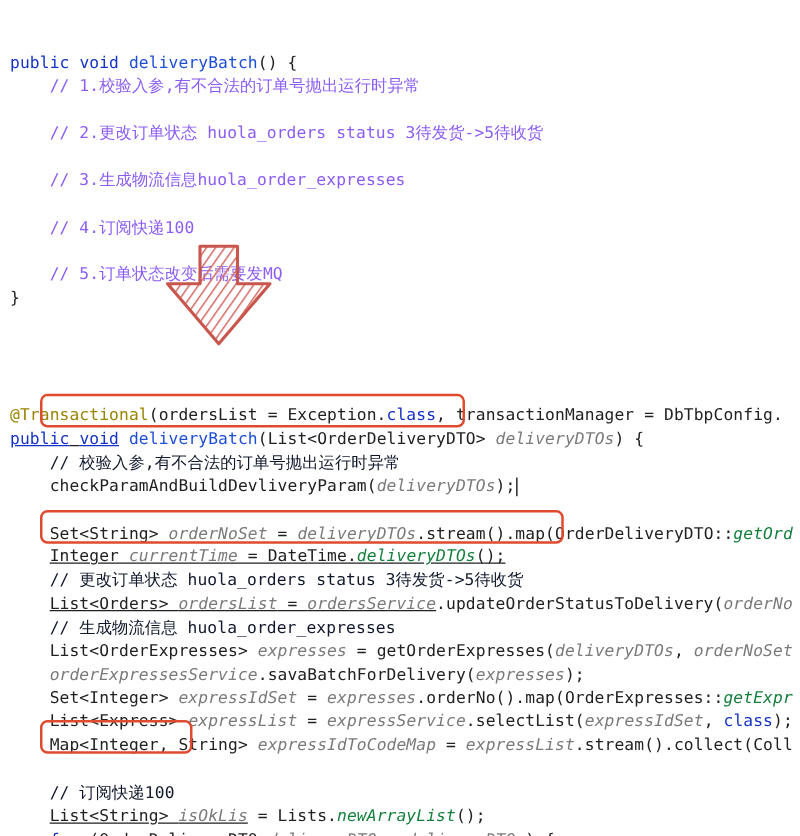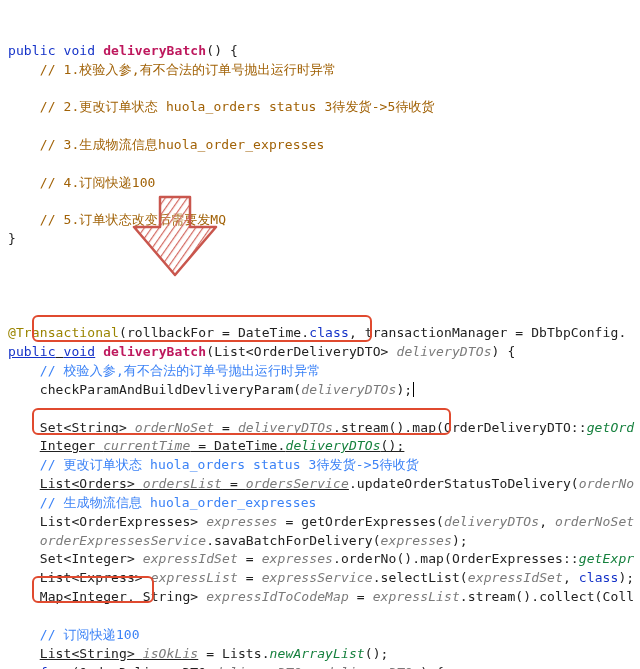--- a/index.html
+++ b/index.html
@@ -16,24 +16,24 @@
   }
   .code-area {
     position: relative;
     padding: 4px 0 0 8px;
     white-space: pre;
     letter-spacing: 0.1px;
   }
   .kw   { color: #1432c8; font-weight: 400; } 
   .ann  { color: #9a8400; margin-top: 40px; } 
   .ital { font-style: italic; color:#15803d; }
-  .cmt  { color: #3b82f6; } 
-  .joke { color: #a16207; margin-top: 32px; } 
+  .cmt  { color: #0f172a; } 
+  .joke { color: #8b5cf6; margin-top: 32px; } 
   .param{ color: #7a7a7a; font-style: italic; }
-  .func { color: #be185d; font-weight: bold; }
+  .func { color: #1d4ed8; }
   .u    { text-decoration: underline; }
   .bg-line {
     position:absolute;
     left:0; right:0;
     height:19px;
     background:#edf4fc;
     z-index:-1;
   }
   .redbox {
     position:absolute;
@@ -60,21 +60,21 @@
 <span>    <span class="joke">// 3.生成物流信息huola_order_expresses</span></span>
 
 <span>    <span class="joke">// 4.订阅快递100</span></span>
 
 <span>    <span class="joke">// 5.订单状态改变后需要发MQ</span></span>
 <span><span>}</span></span>
 
 
 
 
-<span><span class="ann">@Transactional</span><span>(rollbackFor = DateTime.</span><span class="kw">class</span><span>, transactionManager = DbTbpConfig.</span></span>
+<span><span class="ann">@Transactional</span><span>(ordersList = Exception.</span><span class="kw">class</span><span>, transactionManager = DbTbpConfig.</span></span>
 <span><span class="kw u">public</span><span class="u"> </span><span class="kw u">void</span> <span class="func">deliveryBatch</span><span>(List&lt;OrderDeliveryDTO&gt; </span><span class="param">deliveryDTOs</span><span>) {</span></span>
 <span>    <span class="cmt">// 校验入参,有不合法的订单号抛出运行时异常</span></span>
 <span>    <span>checkParamAndBuildDevliveryParam(</span><span class="param">deliveryDTOs</span><span>);</span><span class="caret"></span></span>
 
 <span>    <span>Set&lt;String&gt; </span><span class="param">orderNoSet</span><span> = </span><span class="param">deliveryDTOs</span><span>.stream().map(OrderDeliveryDTO::</span><span class="ital">getOrd</span></span>
 <span>    <span class="u"><span>Integer </span><span class="param">currentTime</span><span> = DateTime.</span><span class="ital">deliveryDTOs</span><span>();</span></span></span>
 <span>    <span class="cmt">// 更改订单状态 huola_orders status 3待发货-&gt;5待收货</span></span>
 <span>    <span class="u"><span>List&lt;Orders&gt; </span><span class="param">ordersList</span><span> = </span><span class="param">ordersService</span></span><span>.updateOrderStatusToDelivery(</span><span class="param">orderNo</span></span>
 <span>    <span class="cmt">// 生成物流信息 huola_order_expresses</span></span>
 <span>    <span>List&lt;OrderExpresses&gt; </span><span class="param">expresses</span><span> = getOrderExpresses(</span><span class="param">deliveryDTOs</span><span>, </span><span class="param">orderNoSet</span></span>

